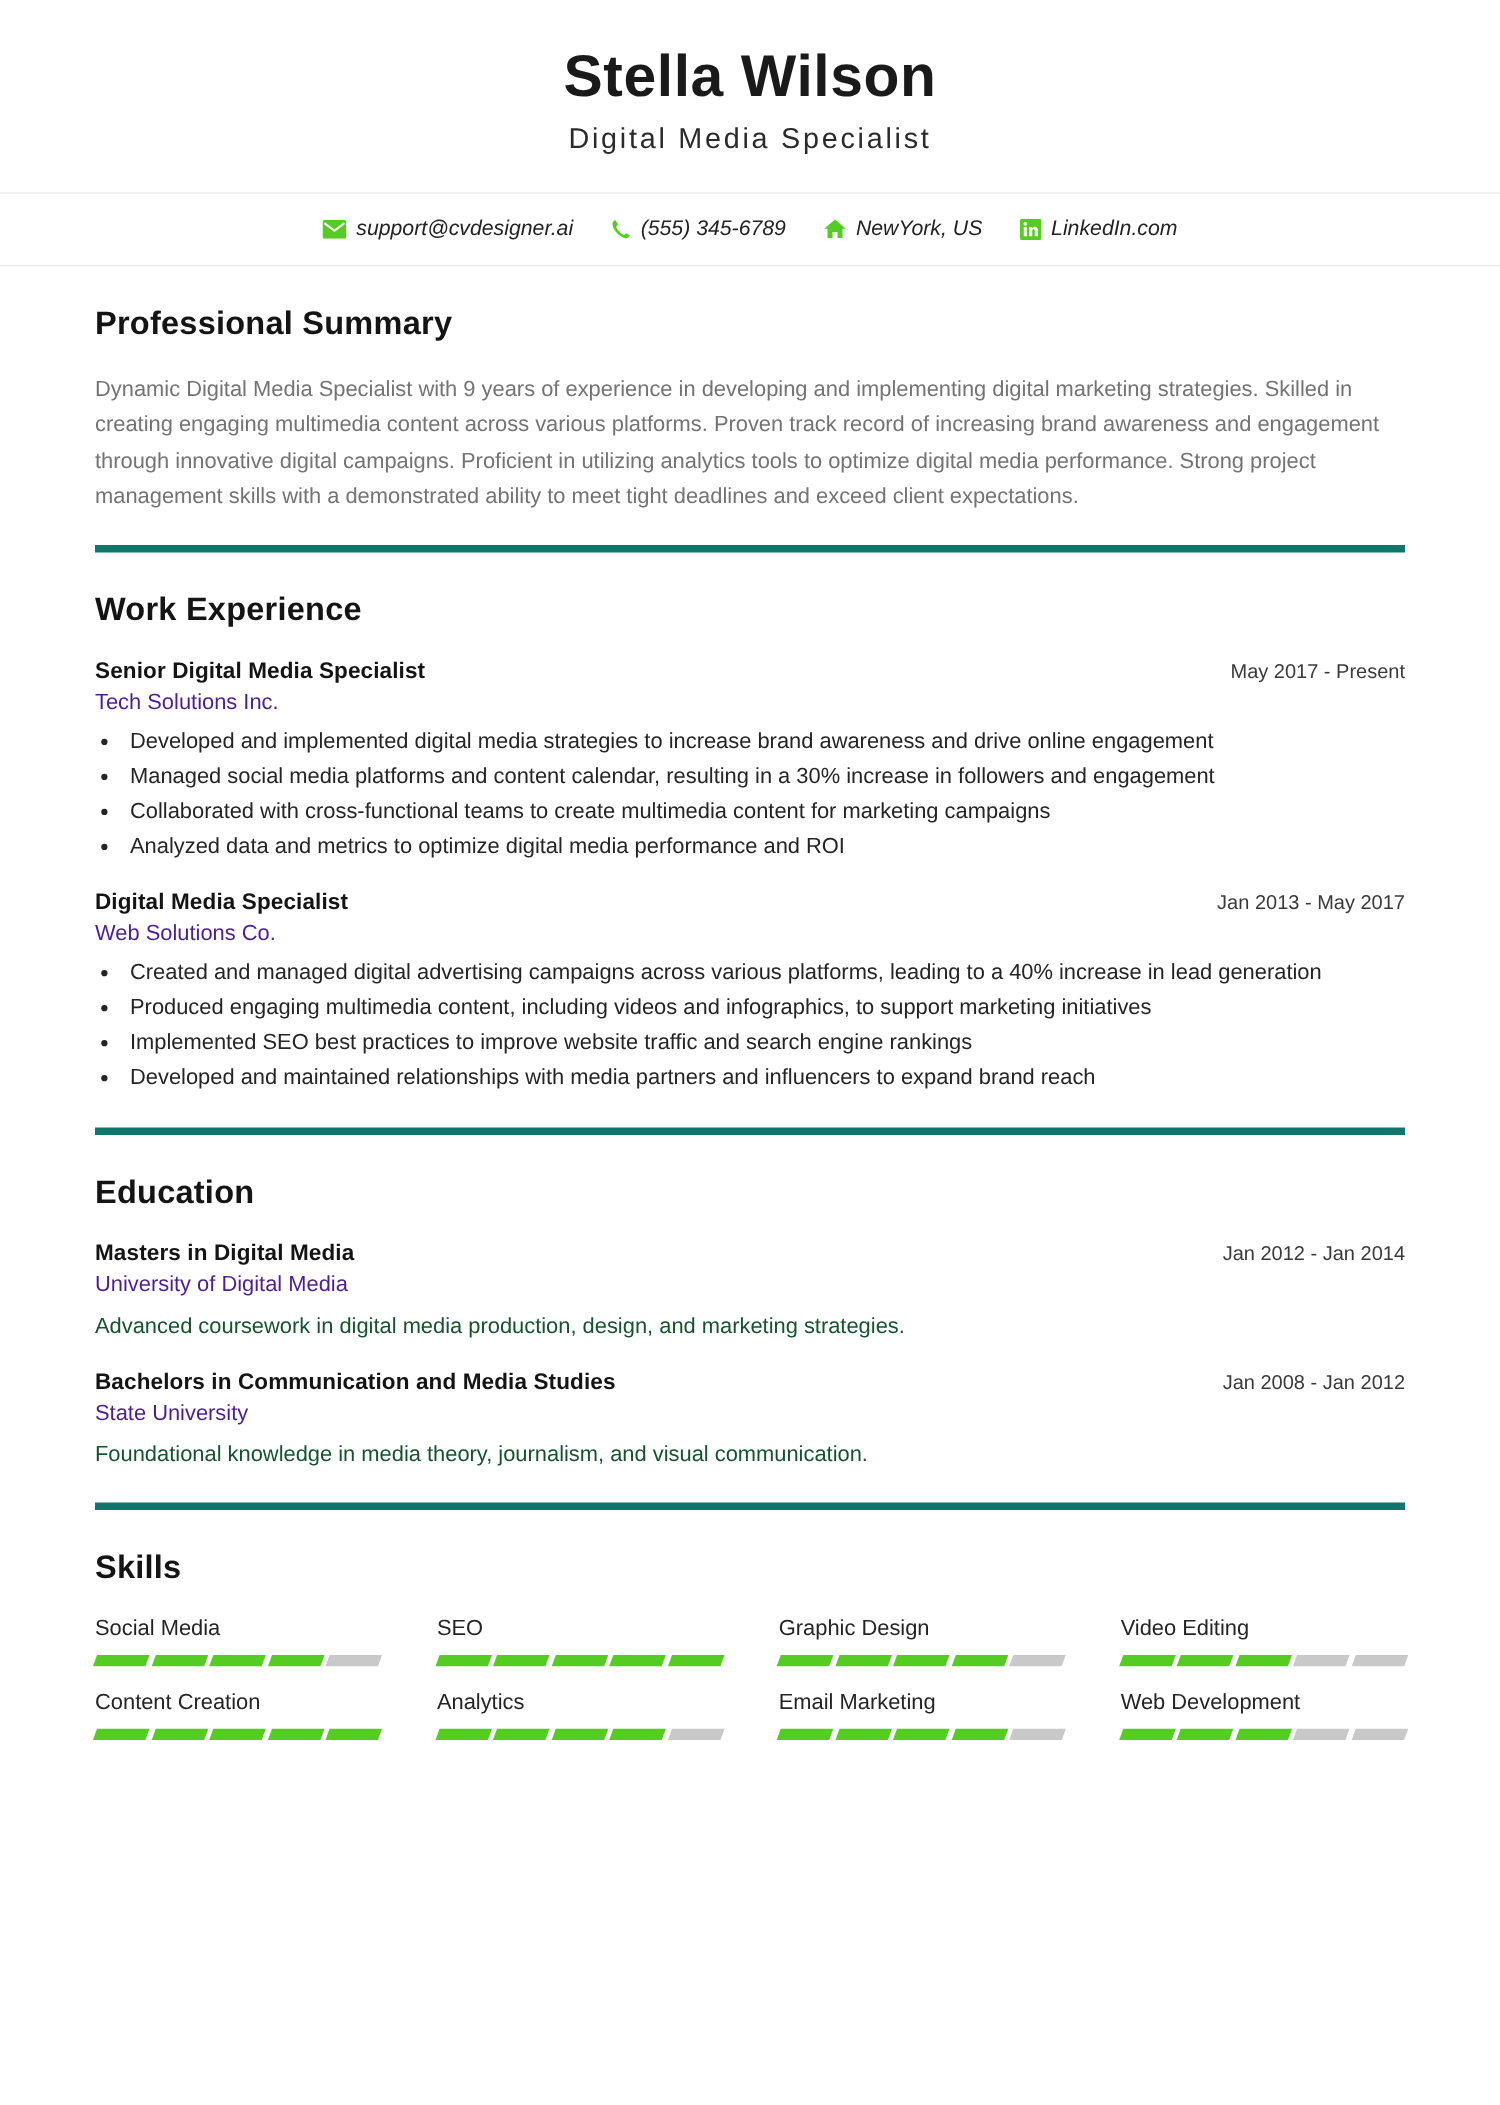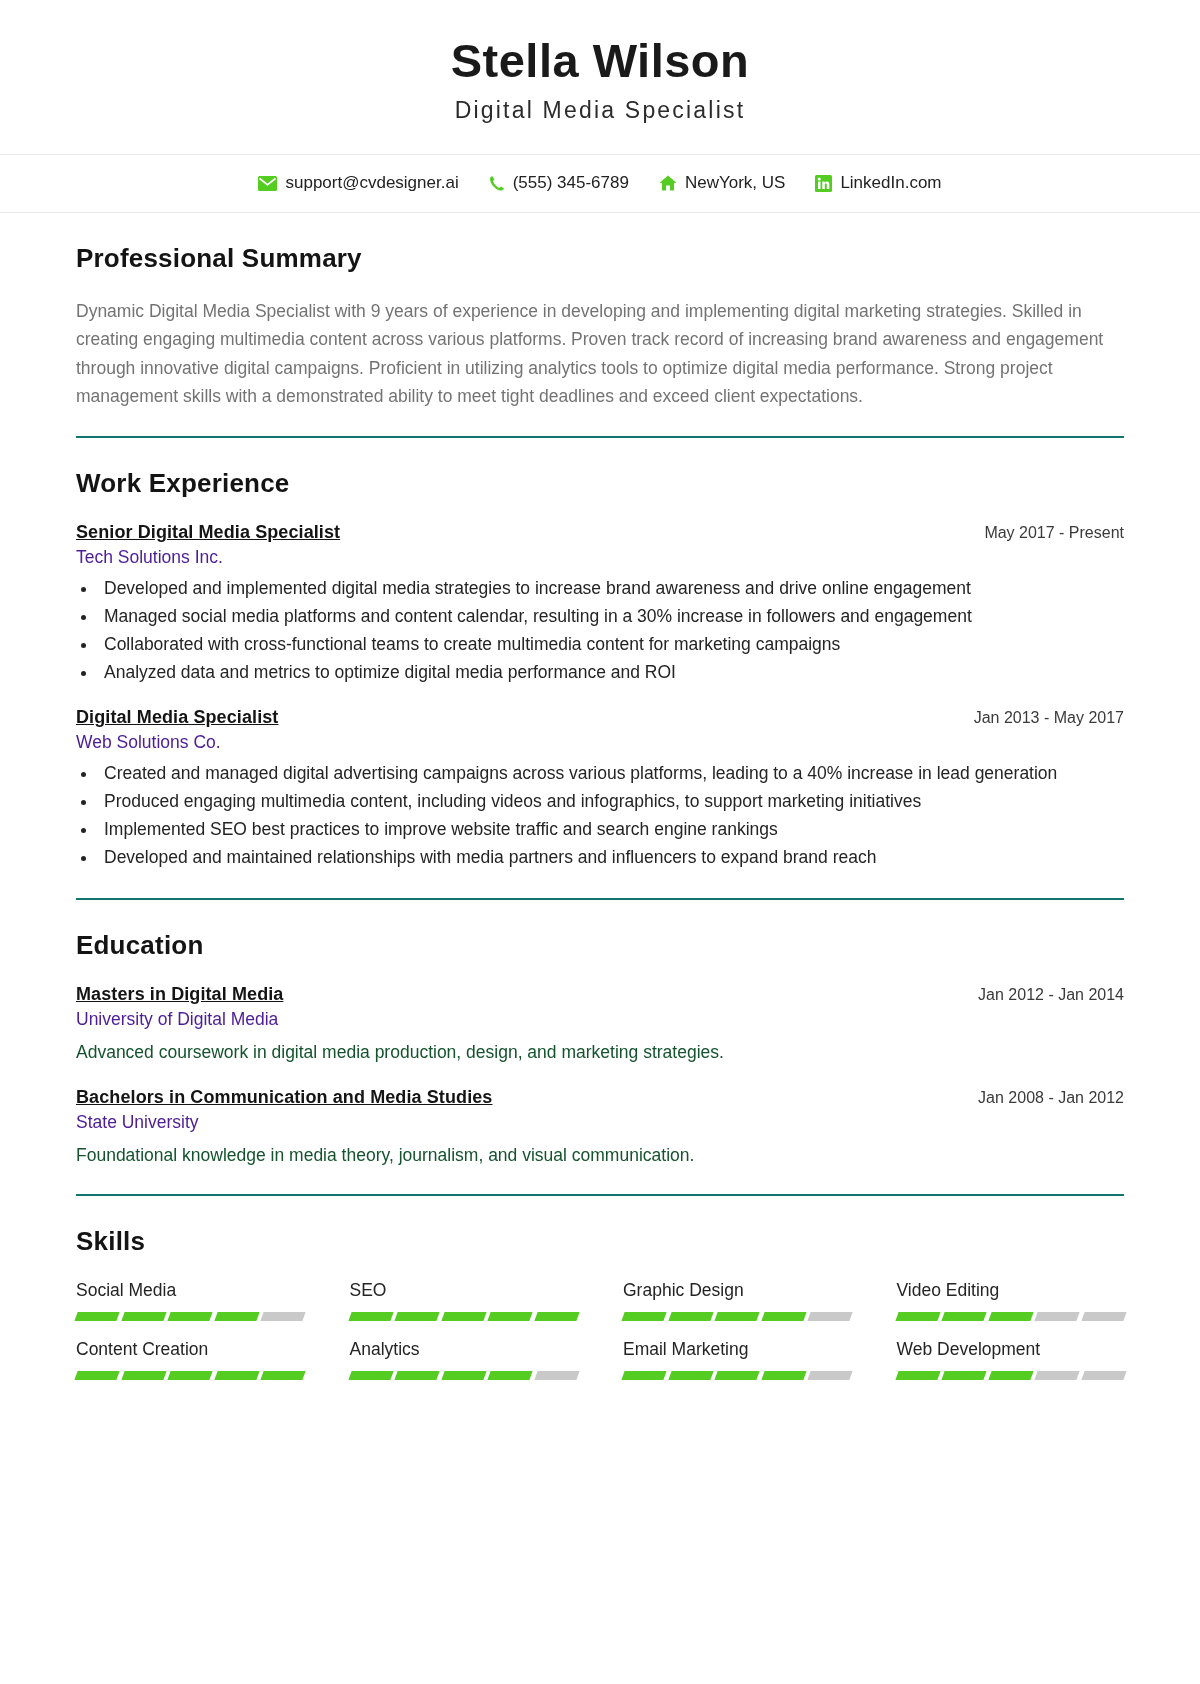--- a/index.html
+++ b/index.html
@@ -35,35 +35,36 @@
   }
 
   
   .contact-bar {
     display: flex;
     justify-content: center;
     align-items: center;
     gap: 30px;
     padding: 18px 0 19px;
     border-bottom: 1px solid #e8e8e8;
+    font-style: italic;
   }
   .contact-item {
     display: flex;
     align-items: center;
     gap: 8px;
     font-size: 17px;
     color: #222;
     white-space: nowrap;
   }
   .cicon { display: inline-flex; align-items: center; justify-content: center; }
   .cicon svg { display: block; }
 
   
   .content { padding: 0 76px; }
-  .section { padding: 30px 0 26px; border-bottom: 2px solid #0f766e; }
+  .section { padding: 30px 0 26px; border-bottom: 6px solid #0f766e; }
   .section.last { border-bottom: none; }
   .section-title {
     font-size: 26px;
     font-weight: 700;
     color: #141414;
     letter-spacing: 0.2px;
     margin-bottom: 23px;
   }
   .summary-text {
     font-size: 17.5px;
@@ -79,21 +80,20 @@
     display: flex;
     justify-content: space-between;
     align-items: baseline;
     gap: 20px;
   }
   .entry-role {
     font-size: 18px;
     font-weight: 700;
     color: #141414;
     letter-spacing: 0.1px;
-    text-decoration: underline;
   }
   .entry-date {
     font-size: 16px;
     color: #3a3a3a;
     white-space: nowrap;
     flex-shrink: 0;
   }
   .entry-org {
     margin-top: 4px;
     font-size: 17.5px;

